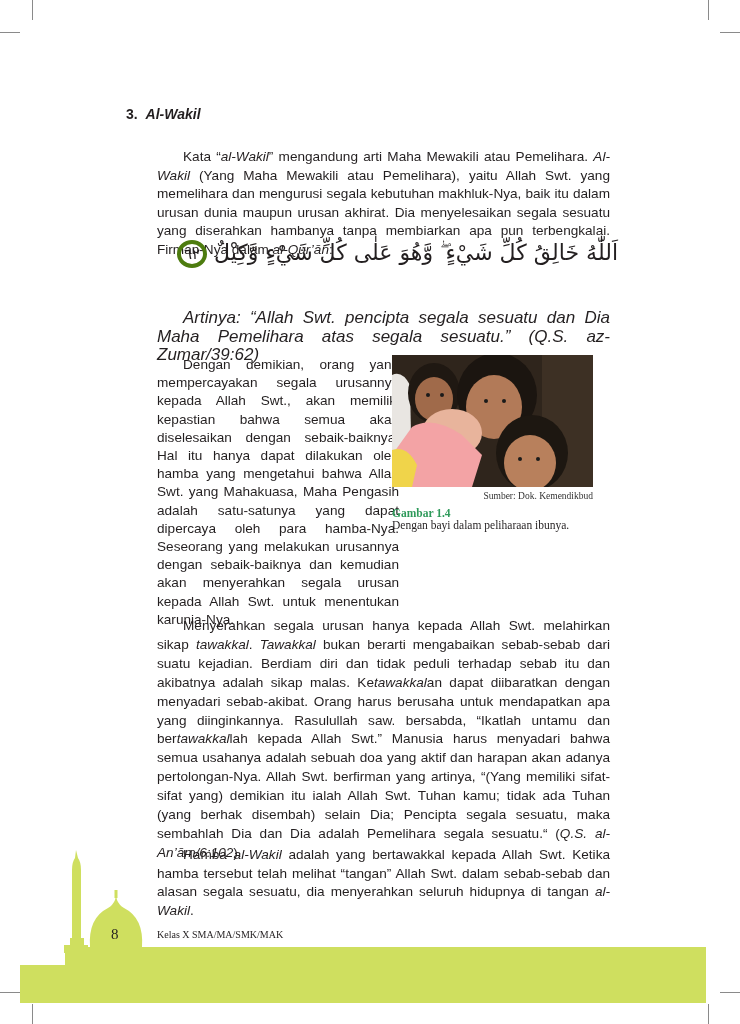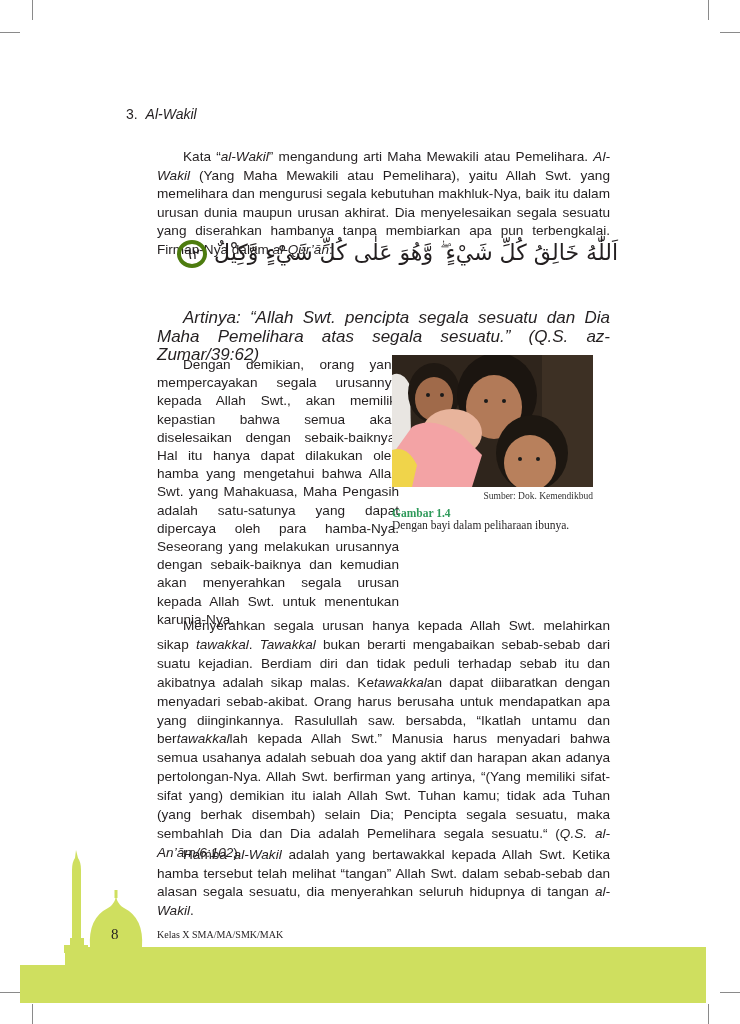--- a/index.html
+++ b/index.html
@@ -1,21 +1,21 @@
 <!DOCTYPE html>
 <html><head>
 <meta charset="utf-8">
 <style>
   html, body { margin:0; padding:0; }
   body { width:740px; height:1024px; background:#ffffff; position:relative; overflow:hidden;
          font-family:"Liberation Sans", "DejaVu Sans", sans-serif; color:#231f20; }
   .crop { position:absolute; background:#8a8a8a; }
   .p { text-align:justify; margin:17px; }
   .indent { text-indent:26px; }
-  .heading { position:absolute; left:126px; top:106px; font-size:14px; font-weight:normal; }
+  .heading { position:absolute; left:126px; top:106px; font-size:14px; font-weight:bold; }
   .heading .title { font-style:italic; margin-left:4px; }
   .i { font-style:italic; }
   .arabic { position:absolute; left:268px; top:240px; width:350px; height:42px; font-family:"DejaVu Sans", sans-serif; font-size:22px; direction:rtl; text-align:right; white-space:nowrap; }
   .ayah-num { display:inline-block; border:4px solid #4d7c0f; border-radius:50%; width:22px; height:20px; font-size:15px; line-height:20px; text-align:center; vertical-align:middle; margin-left:4px;}
   .figure { position:absolute; left:392px; top:355px; width:201px; }
   .photo { width:201px; height:132px; position:relative; overflow:hidden;
            background: radial-gradient(ellipse at 75% 30%, #4a3a2c 0%, #2e241c 55%, #1d1712 100%); }
   .caption-src { font-family:"Liberation Serif", serif; font-size:9.5px; text-align:right; margin-top:4px; color:#333; }
   .caption-num { font-family:"Liberation Serif", serif; font-size:11.5px; font-weight:bold; color:#2e9a5a; margin-top:6px; }
   .caption-text { font-family:"Liberation Serif", serif; font-size:11.5px; color:#231f20; }

